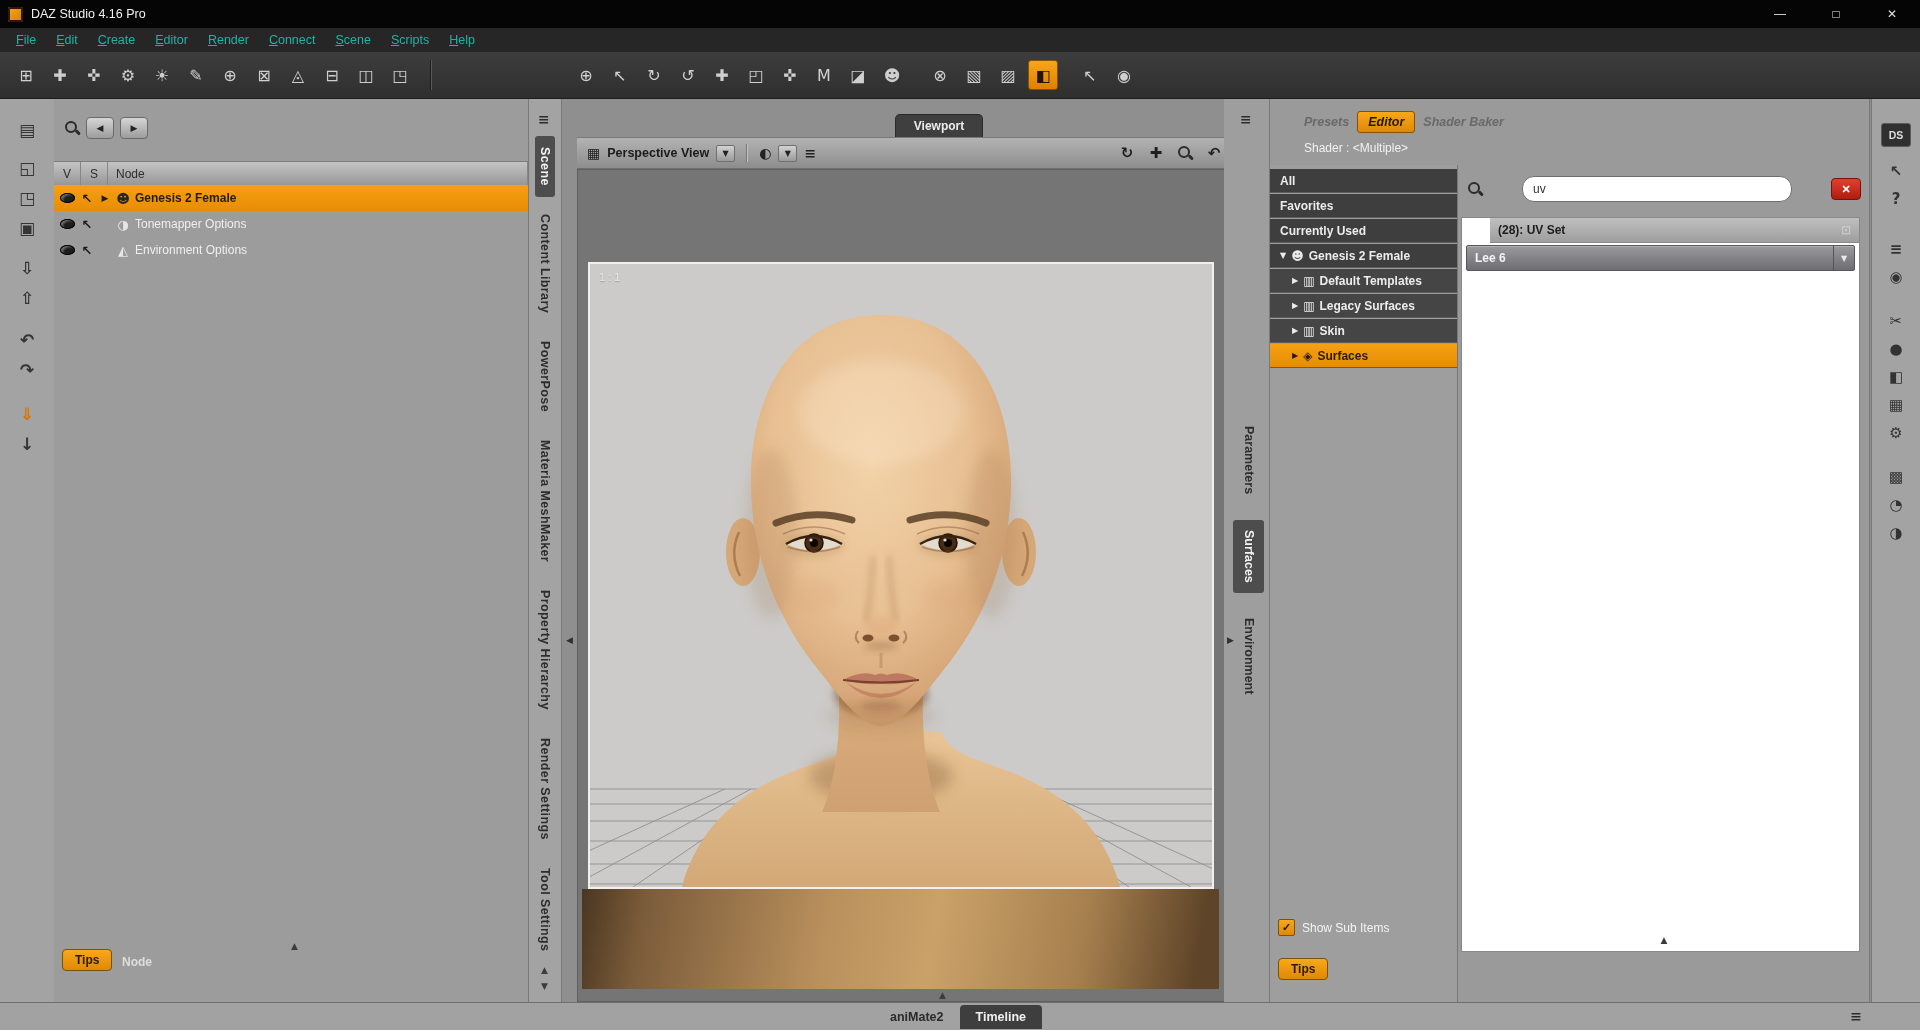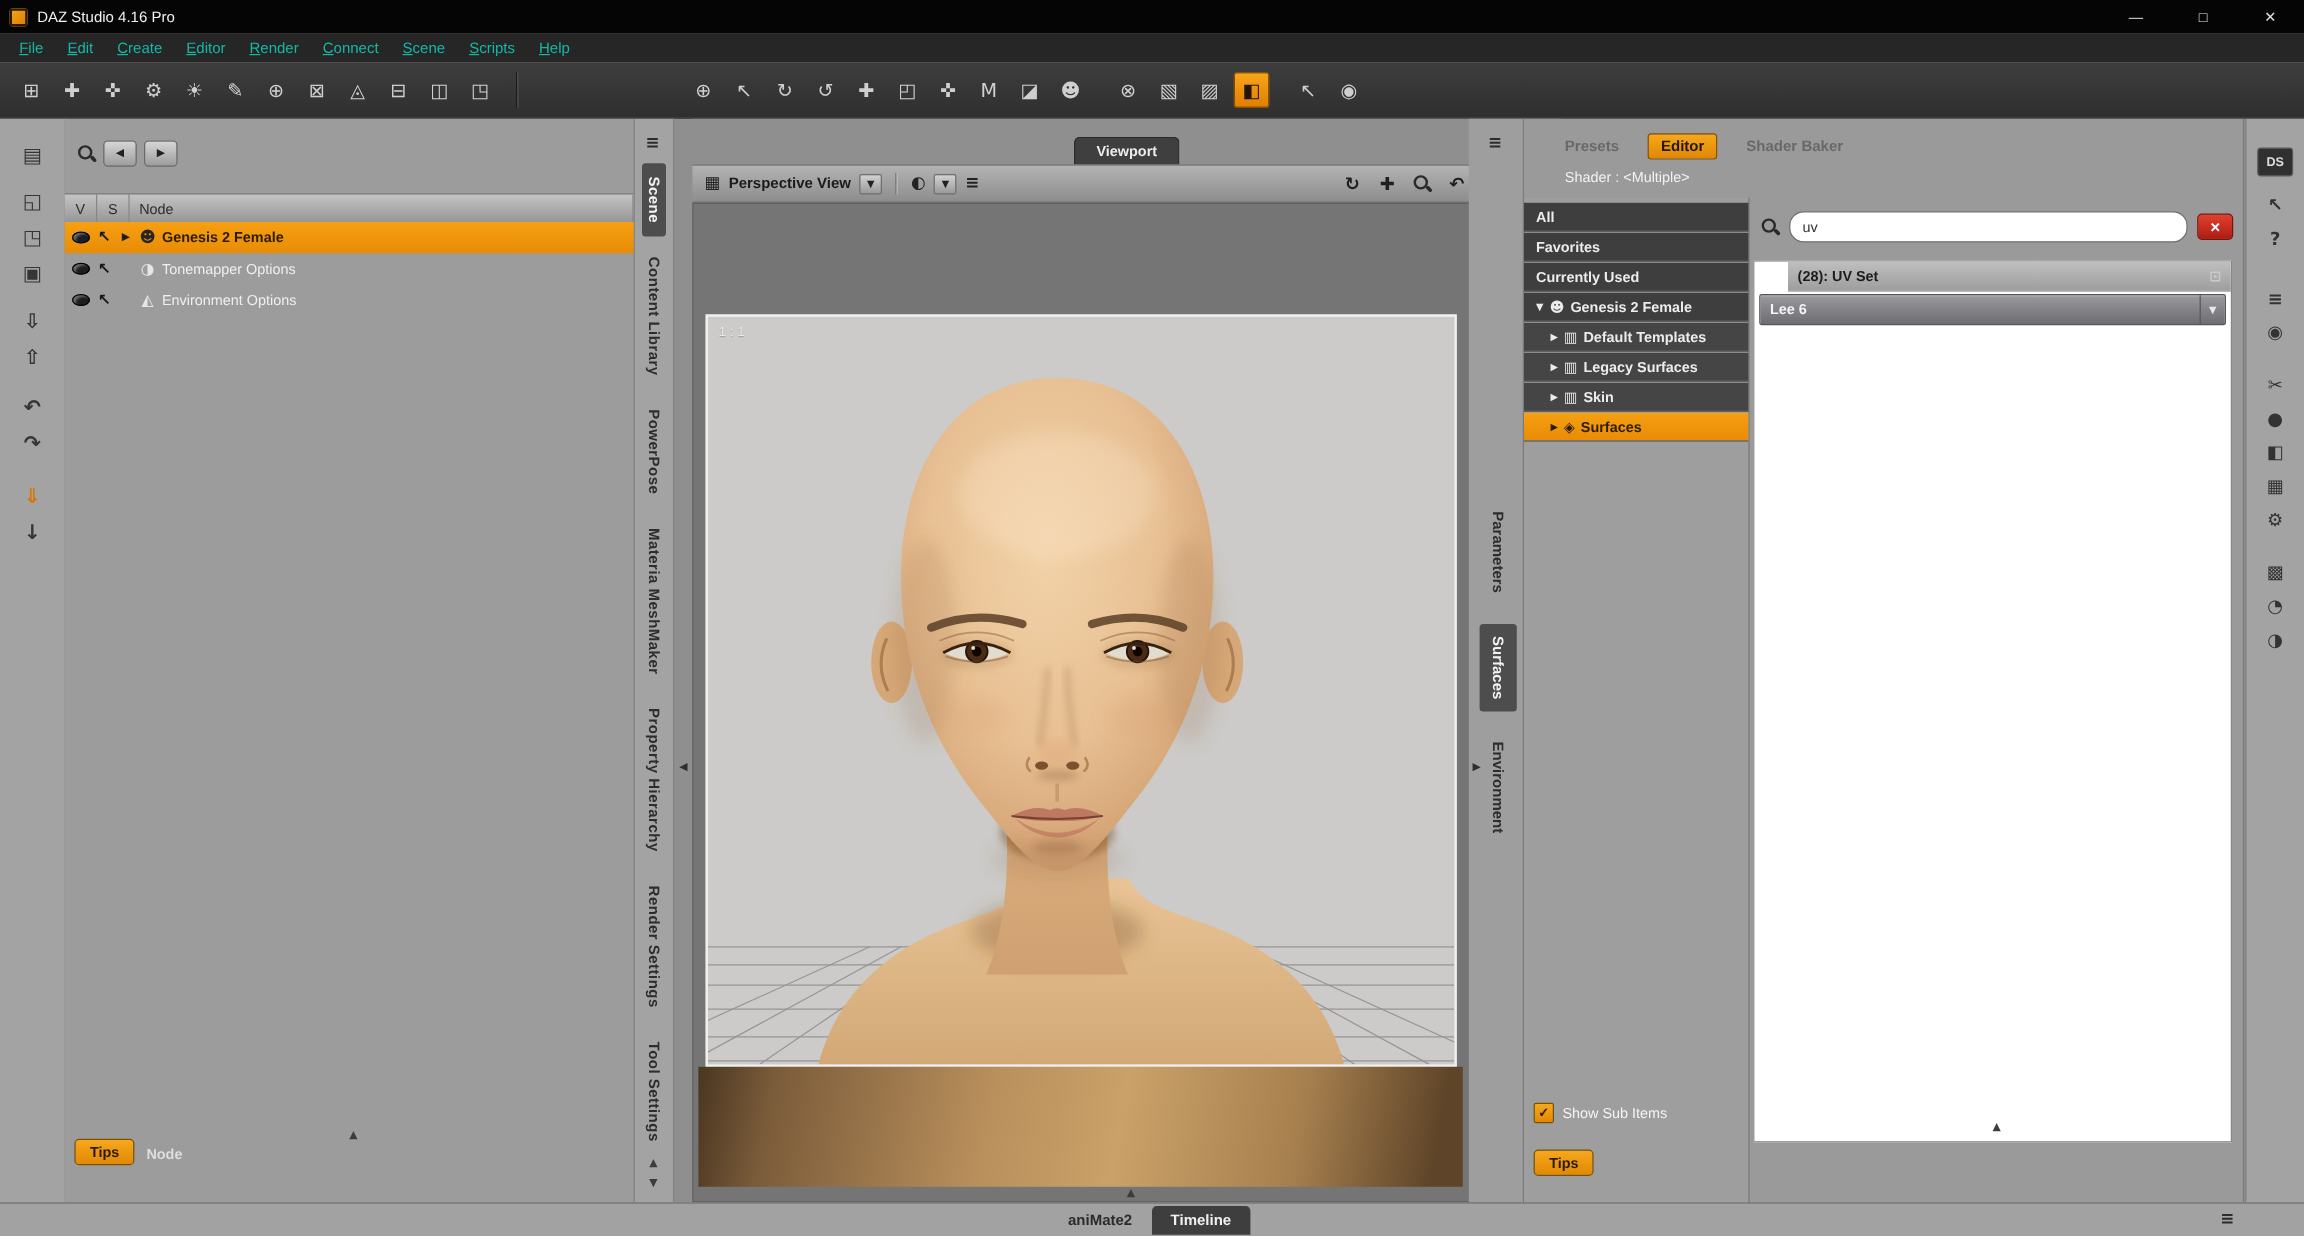--- a/index.html
+++ b/index.html
@@ -118,21 +118,21 @@
          border-right:1px solid #7a7a7a;box-sizing:border-box;}
   .rtab{position:absolute;left:9px;width:27px;writing-mode:vertical-rl;font-size:12.5px;
         font-weight:bold;color:#2d2d2d;padding:10px 2px;border-radius:3px;
         display:flex;align-items:center;justify-content:center;}
   .rtab.sel{background:#4d4d4d;color:#f2f2f2;}
 
   
   .rpanel{position:absolute;left:1270px;top:0;width:600px;height:903px;background:#9a9a9a;
           border-right:1px solid #7a7a7a;box-sizing:border-box;}
   .rp-tabs{position:absolute;left:0;top:10px;width:100%;height:26px;display:flex;
-           align-items:center;padding-left:34px;box-sizing:border-box;gap:24px;}
+           align-items:center;padding-left:34px;box-sizing:border-box;gap:8px;font-style:italic;}
   .rp-tab{font-size:12.5px;font-weight:bold;color:#696969;}
   .rp-tab.active{background:linear-gradient(#f7a81c,#e08806);color:#241a05;
                  padding:3px 10px;border-radius:3px;border:1px solid #8a5200;}
   .rp-shader{position:absolute;left:16px;top:42px;width:100%;height:20px;font-size:12px;
              color:#f2f2f2;padding-left:18px;box-sizing:border-box;}
   .rp-body{position:absolute;left:0;top:66px;width:100%;height:837px;}
   .rp-left{position:absolute;left:0;top:0;width:188px;height:100%;background:#9e9e9e;
            border-right:1px solid #777;box-sizing:border-box;}
   .lrow{position:absolute;left:0;width:100%;height:24px;background:#3e3e3e;
         border-bottom:1px solid #5c5c5c;display:flex;align-items:center;
@@ -142,21 +142,21 @@
   .tree-arrow{font-size:8px;flex:none;}
   .tree-ico{font-size:12px;flex:none;}
   .show-sub{position:absolute;left:8px;bottom:66px;display:flex;align-items:center;gap:7px;
             font-size:12px;color:#f4f4f4;}
   .cb{width:15px;height:15px;border:1px solid #7a5200;border-radius:2px;
       background:linear-gradient(#f7a81c,#e08806);display:flex;align-items:center;
       justify-content:center;font-size:11px;font-weight:bold;color:#2a1b04;}
   .rp-tips{position:absolute;left:8px;bottom:22px;}
   .rp-right{position:absolute;left:189px;top:0;right:0;height:100%;}
   .search-row{position:absolute;left:0;top:9px;width:100%;height:30px;display:flex;
-              align-items:center;padding:0 8px;box-sizing:border-box;}
+              align-items:center;padding:0 8px;box-sizing:border-box;gap:31px;}
   .search-input{flex:1;height:24px;margin-left:8px;border:1px solid #6f6f6f;border-radius:12px;
                 background:#fff;font-size:12px;padding:0 10px;color:#333;outline:none;
                 font-family:"Liberation Sans",sans-serif;}
   .clear-btn{width:28px;height:20px;margin-left:8px;border-radius:4px;border:1px solid #7a120c;
              background:linear-gradient(#e2402f,#ad1d11);color:#fff;font-size:11px;font-weight:bold;
              display:flex;align-items:center;justify-content:center;}
   .white-list{position:absolute;left:2px;top:52px;right:9px;bottom:50px;background:#fff;
               border:1px solid #888;}
   .group-header{position:relative;height:24px;background:linear-gradient(#bfbfbf,#9e9e9e);
                 border-bottom:1px solid #8a8a8a;display:flex;align-items:center;

